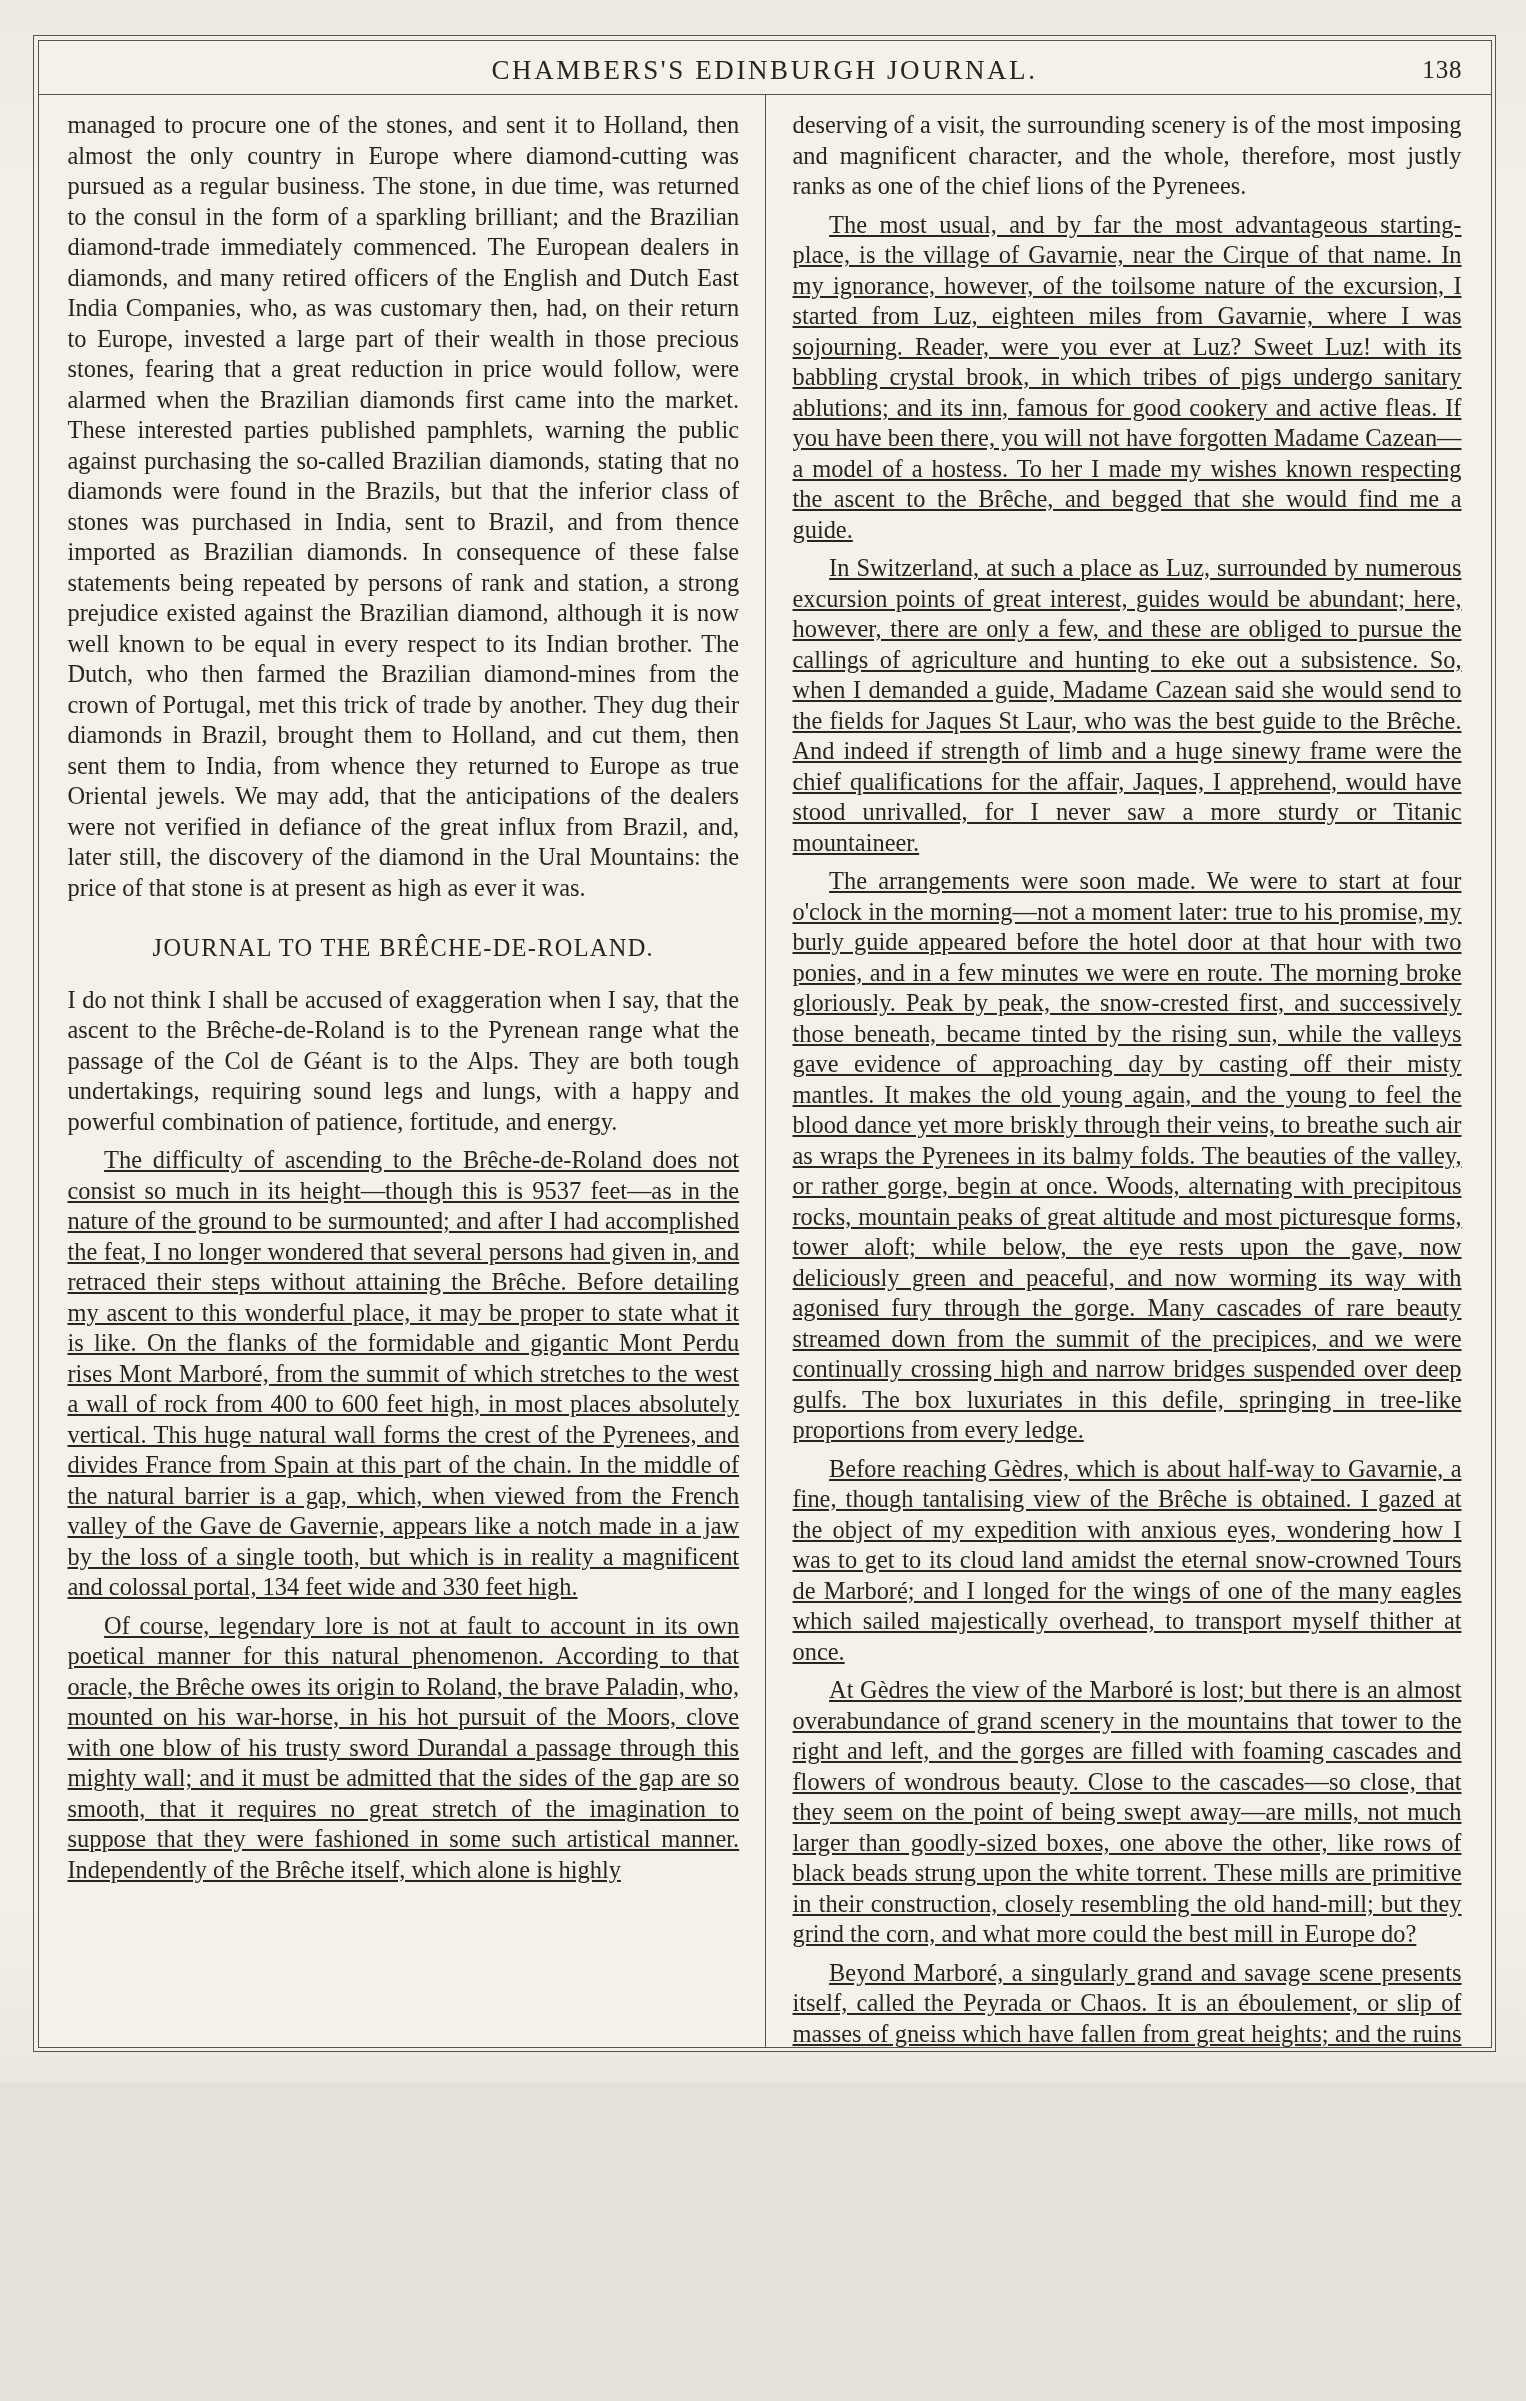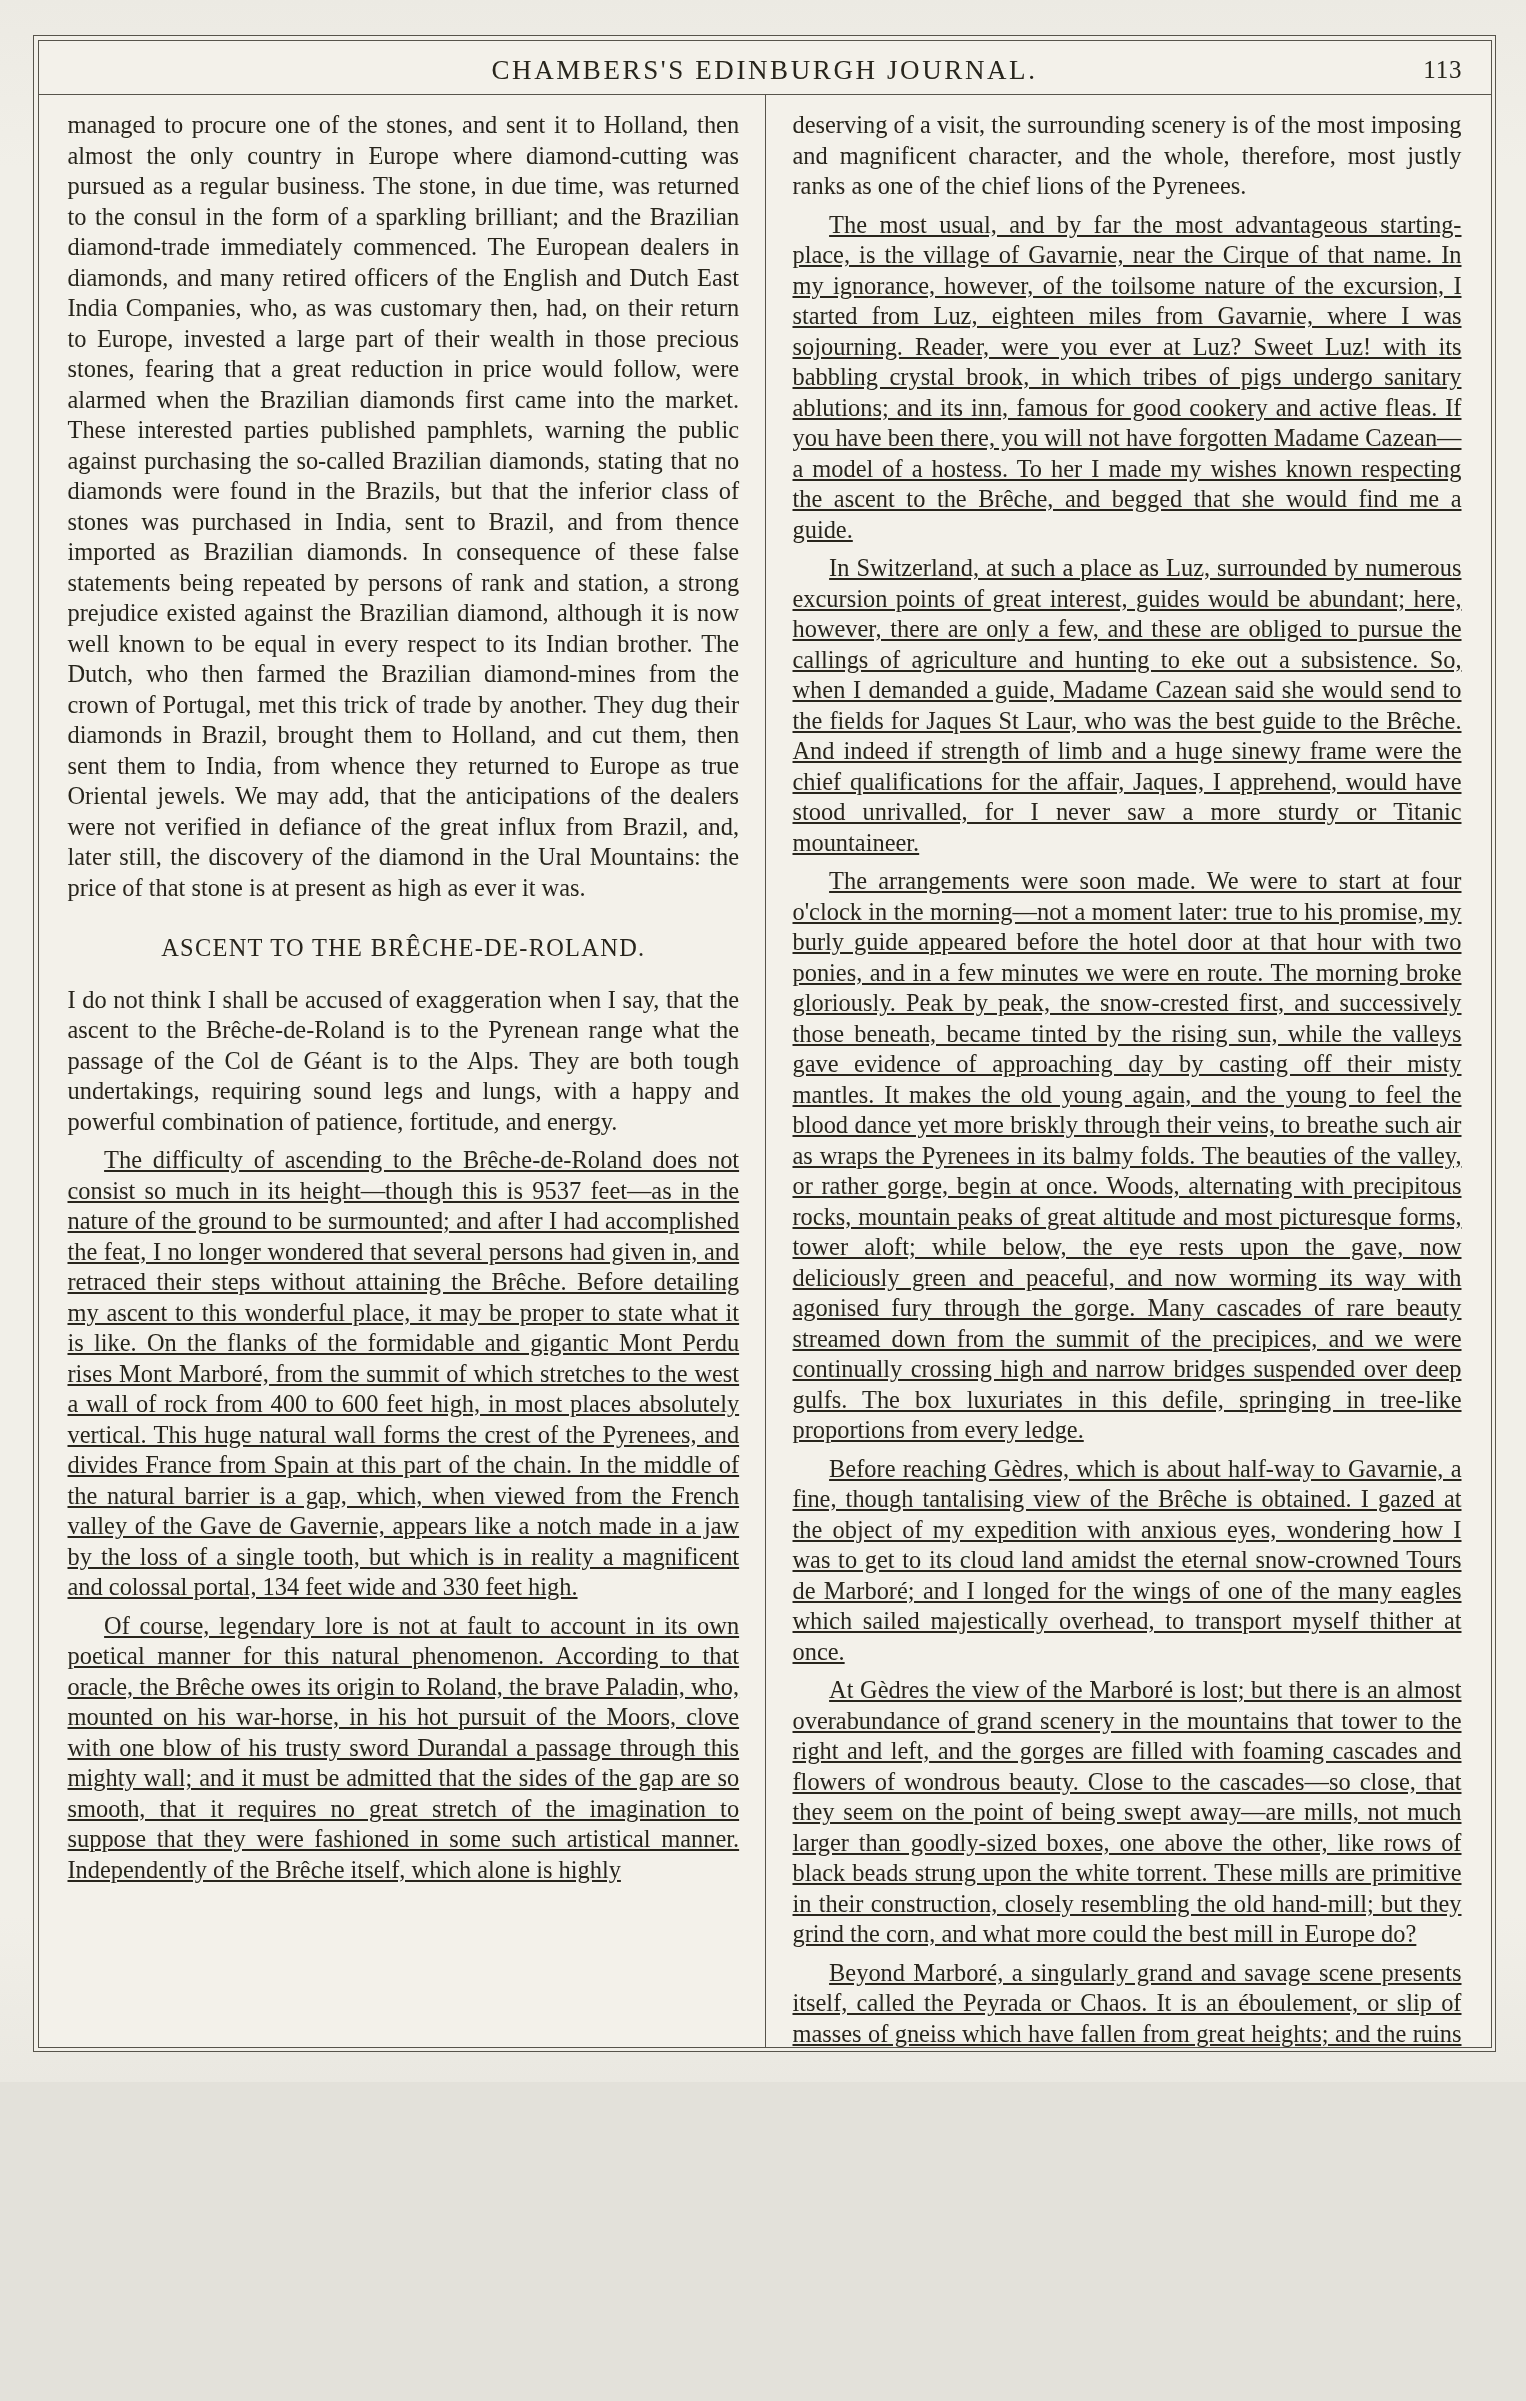--- a/index.html
+++ b/index.html
@@ -83,29 +83,29 @@
 </style>
 </head>
 <body>
 
 <div class="scan">
   <div class="frame-outer">
     <div class="frame-inner">
 
       <div class="masthead">
         <h1 class="journal-title">CHAMBERS'S EDINBURGH JOURNAL.</h1>
-        <span class="page-number">113</span>
+        <span class="page-number">138</span>
       </div>
 
       <div class="columns">
 
         <div class="col col-left">
           <p>managed to procure one of the stones, and sent it to Holland, then almost the only country in Europe where diamond-cutting was pursued as a regular business. The stone, in due time, was returned to the consul in the form of a sparkling brilliant; and the Brazilian diamond-trade immediately commenced. The European dealers in diamonds, and many retired officers of the English and Dutch East India Companies, who, as was customary then, had, on their return to Europe, invested a large part of their wealth in those precious stones, fearing that a great reduction in price would follow, were alarmed when the Brazilian diamonds first came into the market. These interested parties published pamphlets, warning the public against purchasing the so-called Brazilian diamonds, stating that no diamonds were found in the Brazils, but that the inferior class of stones was purchased in India, sent to Brazil, and from thence imported as Brazilian diamonds. In consequence of these false statements being repeated by persons of rank and station, a strong prejudice existed against the Brazilian diamond, although it is now well known to be equal in every respect to its Indian brother. The Dutch, who then farmed the Brazilian diamond-mines from the crown of Portugal, met this trick of trade by another. They dug their diamonds in Brazil, brought them to Holland, and cut them, then sent them to India, from whence they returned to Europe as true Oriental jewels. We may add, that the anticipations of the dealers were not verified in defiance of the great influx from Brazil, and, later still, the discovery of the diamond in the Ural Mountains: the price of that stone is at present as high as ever it was.</p>
 
-          <h2 class="section-heading">ASCENT TO THE BRÊCHE-DE-ROLAND.</h2>
+          <h2 class="section-heading">JOURNAL TO THE BRÊCHE-DE-ROLAND.</h2>
 
           <p>I do not think I shall be accused of exaggeration when I say, that the ascent to the Brêche-de-Roland is to the Pyrenean range what the passage of the Col de Géant is to the Alps. They are both tough undertakings, requiring sound legs and lungs, with a happy and powerful combination of patience, fortitude, and energy.</p>
           <p class="ind">The difficulty of ascending to the Brêche-de-Roland does not consist so much in its height—though this is 9537 feet—as in the nature of the ground to be surmounted; and after I had accomplished the feat, I no longer wondered that several persons had given in, and retraced their steps without attaining the Brêche. Before detailing my ascent to this wonderful place, it may be proper to state what it is like. On the flanks of the formidable and gigantic Mont Perdu rises Mont Marboré, from the summit of which stretches to the west a wall of rock from 400 to 600 feet high, in most places absolutely vertical. This huge natural wall forms the crest of the Pyrenees, and divides France from Spain at this part of the chain. In the middle of the natural barrier is a gap, which, when viewed from the French valley of the Gave de Gavernie, appears like a notch made in a jaw by the loss of a single tooth, but which is in reality a magnificent and colossal portal, 134 feet wide and 330 feet high.</p>
           <p class="ind">Of course, legendary lore is not at fault to account in its own poetical manner for this natural phenomenon. According to that oracle, the Brêche owes its origin to Roland, the brave Paladin, who, mounted on his war-horse, in his hot pursuit of the Moors, clove with one blow of his trusty sword Durandal a passage through this mighty wall; and it must be admitted that the sides of the gap are so smooth, that it requires no great stretch of the imagination to suppose that they were fashioned in some such artistical manner. Independently of the Brêche itself, which alone is highly</p>
         </div>
 
         <div class="col col-right">
           <p>deserving of a visit, the surrounding scenery is of the most imposing and magnificent character, and the whole, therefore, most justly ranks as one of the chief lions of the Pyrenees.</p>
           <p class="ind">The most usual, and by far the most advantageous starting-place, is the village of Gavarnie, near the Cirque of that name. In my ignorance, however, of the toilsome nature of the excursion, I started from Luz, eighteen miles from Gavarnie, where I was sojourning. Reader, were you ever at Luz? Sweet Luz! with its babbling crystal brook, in which tribes of pigs undergo sanitary ablutions; and its inn, famous for good cookery and active fleas. If you have been there, you will not have forgotten Madame Cazean—a model of a hostess. To her I made my wishes known respecting the ascent to the Brêche, and begged that she would find me a guide.</p>
           <p class="ind">In Switzerland, at such a place as Luz, surrounded by numerous excursion points of great interest, guides would be abundant; here, however, there are only a few, and these are obliged to pursue the callings of agriculture and hunting to eke out a subsistence. So, when I demanded a guide, Madame Cazean said she would send to the fields for Jaques St Laur, who was the best guide to the Brêche. And indeed if strength of limb and a huge sinewy frame were the chief qualifications for the affair, Jaques, I apprehend, would have stood unrivalled, for I never saw a more sturdy or Titanic mountaineer.</p>

